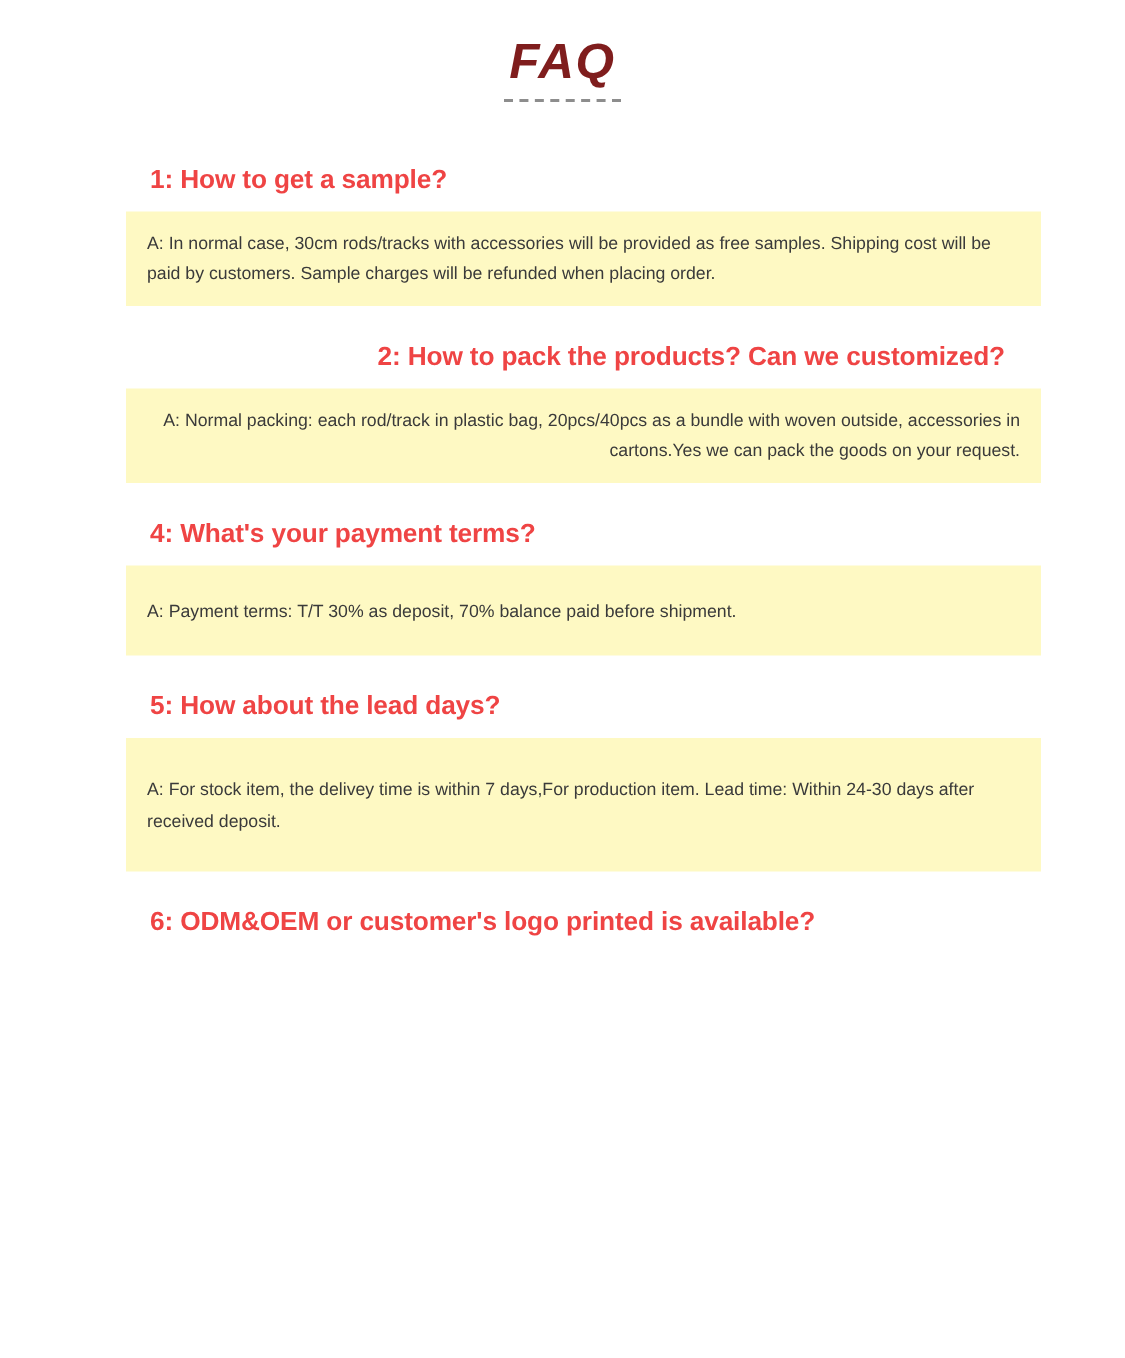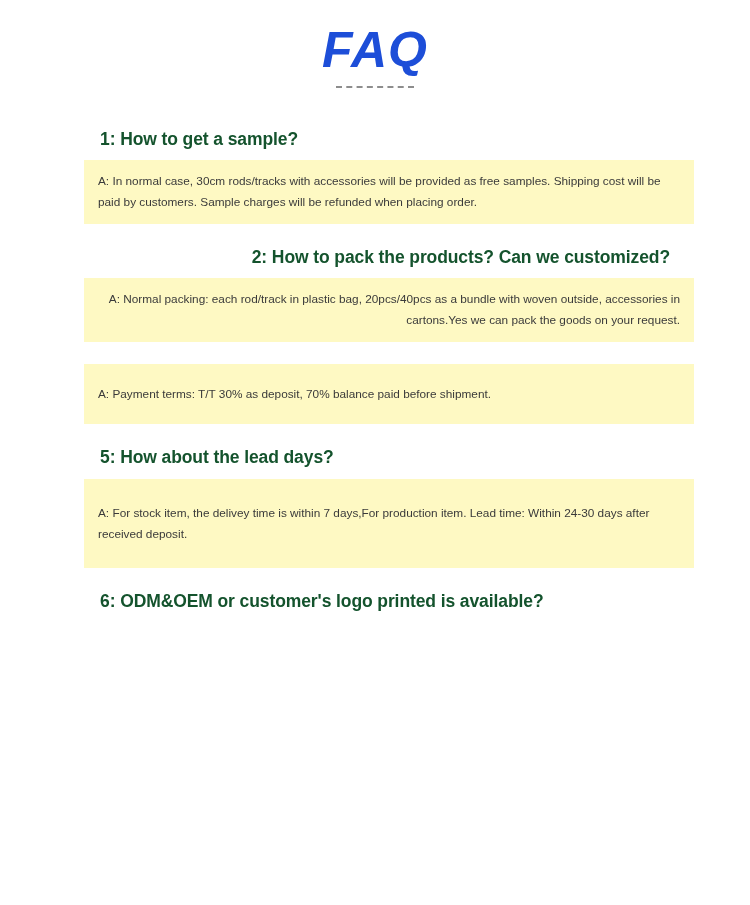--- a/index.html
+++ b/index.html
@@ -26,44 +26,44 @@
   
   .title-wrap {
     text-align: center;
     padding-top: 22px;
   }
   .title {
     display: inline-block;
     font-family: "Liberation Sans", sans-serif;
     font-style: italic;
     font-weight: bold;
-    font-size: 50px;
+    font-size: 33px;
     letter-spacing: 1px;
-    color: #1d4ed8;
+    color: #7f1d1d;
     line-height: 1.15;
     padding: 0 4px 6px 4px;
   }
   .title-underline {
     width: 78px;
     margin: 0 auto;
     border-bottom: 2px dashed #8d8d8d;
   }
 
   
   .faq-list {
     margin-top: 40px;
     padding: 0 80px 0 100px;
   }
   .faq-item {
     margin-bottom: 14px;
   }
   .faq-q {
     font-size: 17.5px;
     font-weight: bold;
-    color: #14532d;
+    color: #ef4444;
     letter-spacing: -0.1px;
     margin: 1px 0 10px 0;
     line-height: 1.3;
   }
   .faq-q .qnum {
     display: inline;
   }
   .faq-a {
     background: #fef9c3;
     color: #3a3a3a;
@@ -110,20 +110,24 @@
     <div class="faq-item spacer-q2">
       <div class="faq-q">
         <span class="qnum">2:</span>
         <span>How to pack the products? Can we customized?</span>
       </div>
       <div class="faq-a">A: Normal packing: each rod/track in plastic bag, 20pcs/40pcs as a bundle with woven outside, accessories in cartons.Yes we can pack the goods on your request.</div>
     </div>
 
 
     <div class="faq-item spacer-q4">
+      <div class="faq-q">
+        <span class="qnum">4:</span>
+        <span>What's your payment terms?</span>
+      </div>
       <div class="faq-a">A: Payment terms: T/T 30% as deposit, 70% balance paid before shipment.</div>
     </div>
 
     <div class="faq-item spacer-q5">
       <div class="faq-q">
         <span class="qnum">5:</span>
         <span>How about the lead days?</span>
       </div>
       <div class="faq-a">A: For stock item, the delivey time is within 7 days,For production item. Lead time: Within 24-30 days after received deposit.</div>
     </div>

